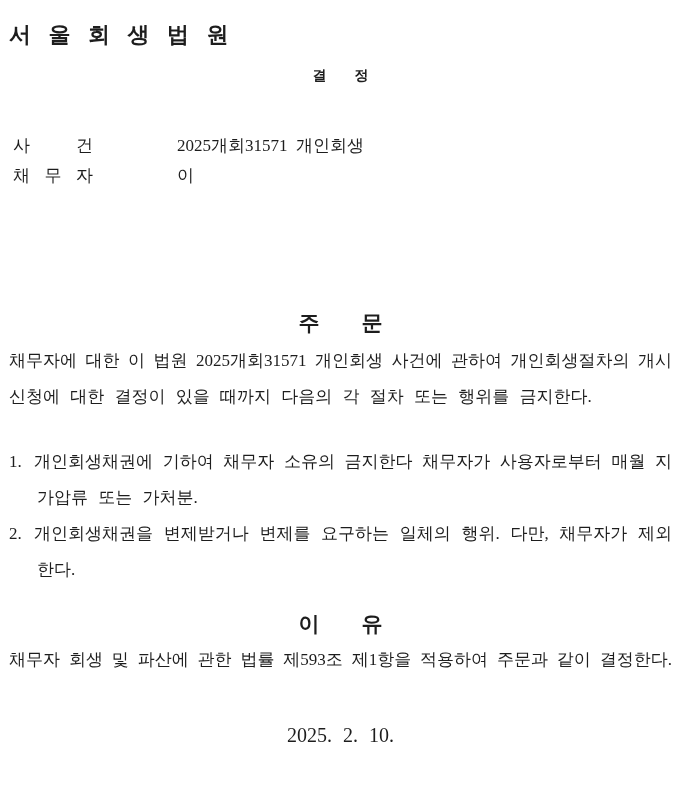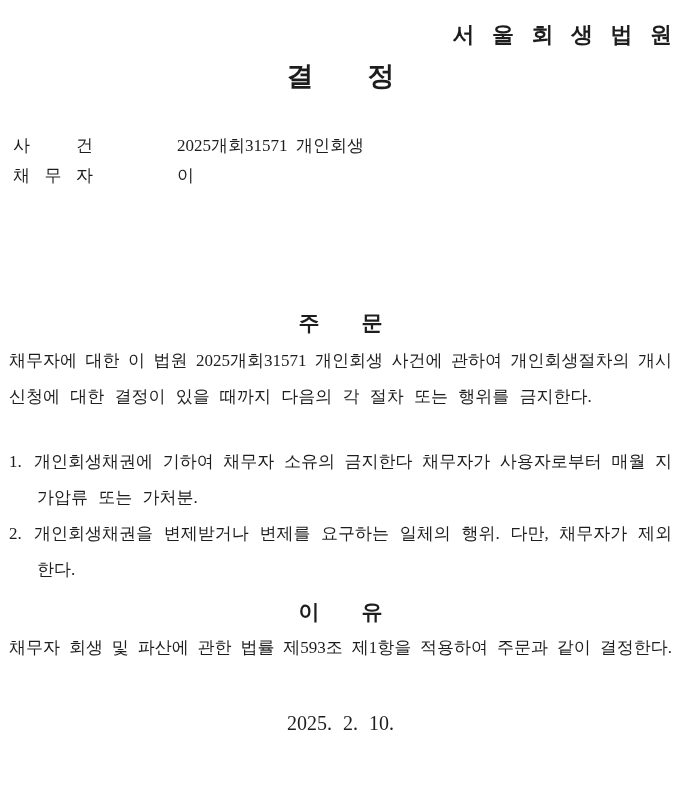--- a/index.html
+++ b/index.html
@@ -13,28 +13,28 @@
     padding: 0 7px 0 9px;
     overflow: hidden;
     font-family: "Liberation Serif", "DejaVu Serif", serif;
     font-size: 17px;
     color: #1d1d1d;
   }
   .court-title {
     margin-top: 22px;
     font-size: 22px;
     line-height: 26px;
-    text-align: right;
+    text-align: left;
     font-weight: 600;
     word-spacing: 12px;
     white-space: pre;
   }
   .doc-title {
     margin-top: 15px;
-    font-size: 27px;
+    font-size: 14px;
     line-height: 26px;
     text-align: center;
     font-weight: 600;
     white-space: pre;
   }
   .case-section { margin-top: 42px; }
   .case-row { display: flex; line-height: 30px; }
   .case-label {
     display: inline-block;
     width: 80px;
@@ -45,21 +45,21 @@
   }
   .case-value { margin-left: 84px; white-space: pre; }
   .section-heading {
     font-size: 21px;
     line-height: 28px;
     text-align: center;
     font-weight: 600;
     white-space: pre;
   }
   .jumun-heading { margin-top: 118px; }
-  .iyu-heading { margin-top: 10px; }
+  .iyu-heading { margin-top: 22px; }
   .para { margin-top: 6px; }
   .iyu-para { margin-top: 4px; }
   .list { margin-top: 29px; }
   .tline { line-height: 36px; word-spacing: 6px; }
   .jline {
     text-align: justify;
     text-align-last: justify;
     word-spacing: 1px;
   }
   .first { display: flex; }

